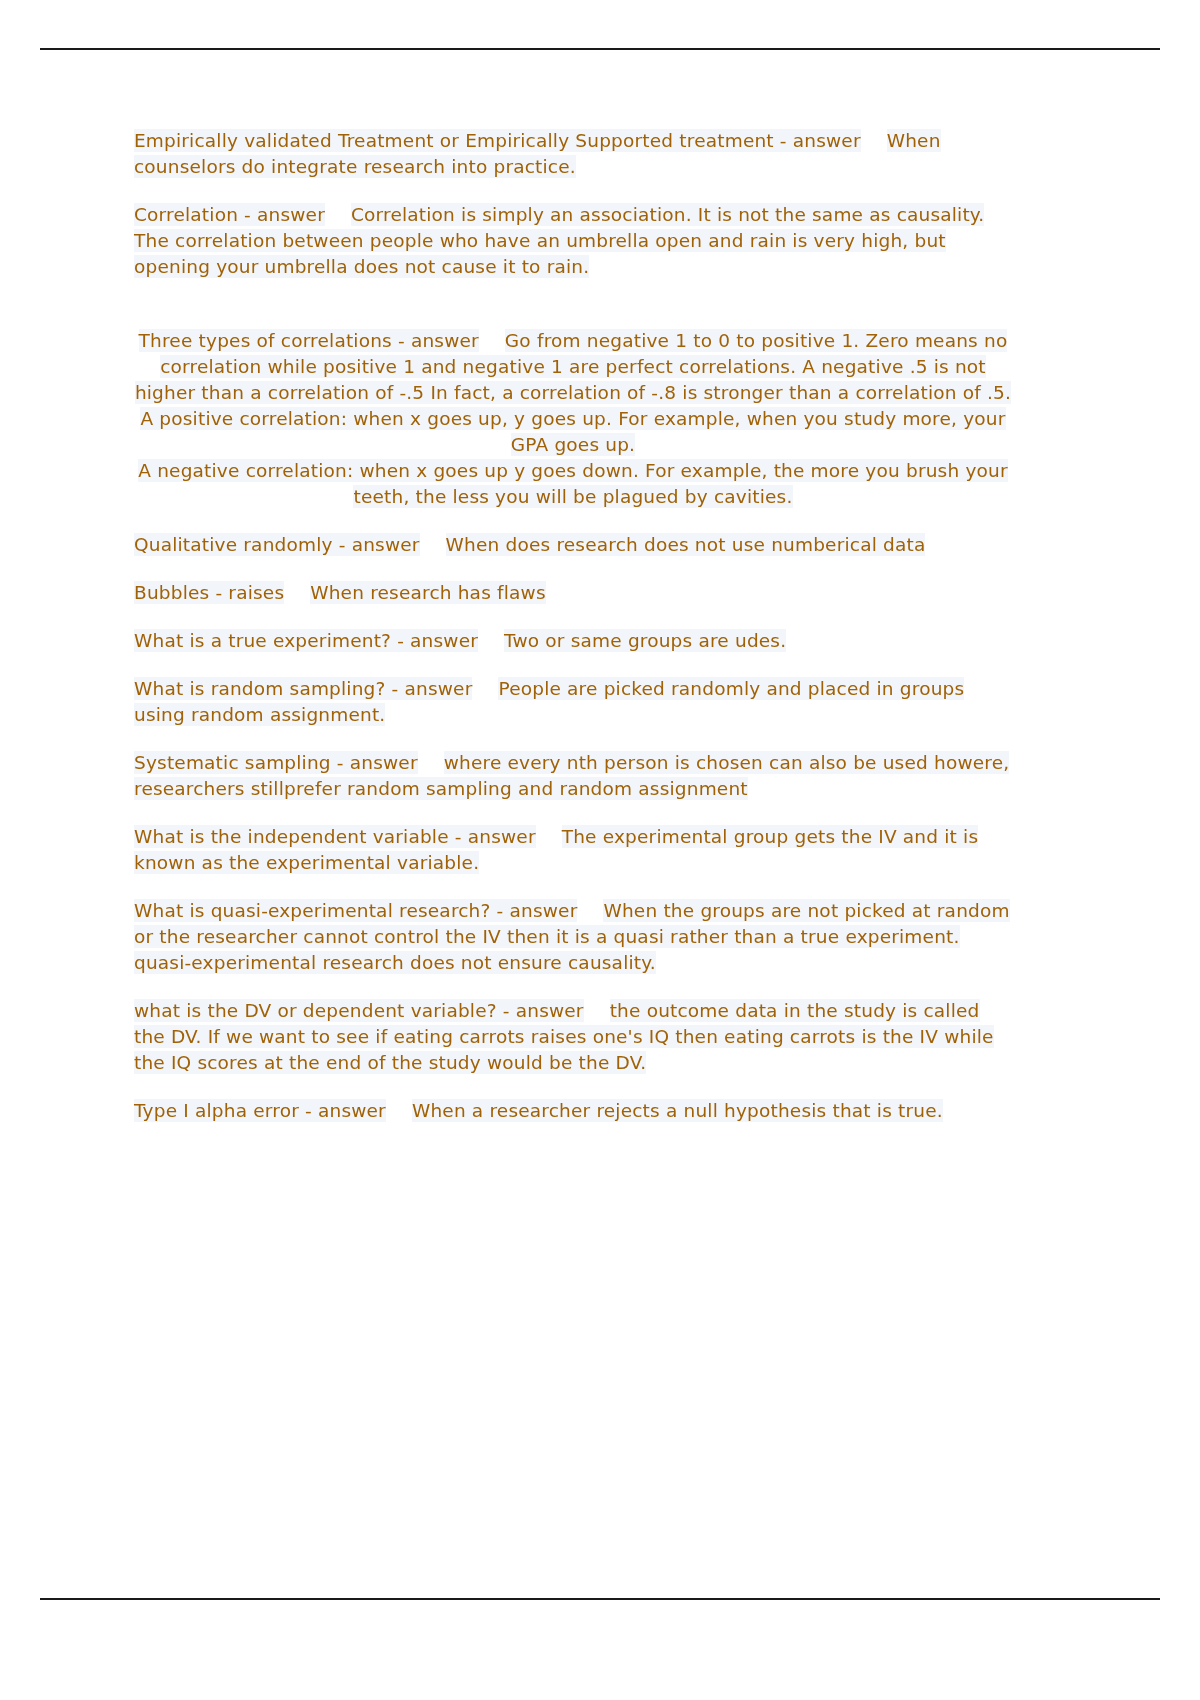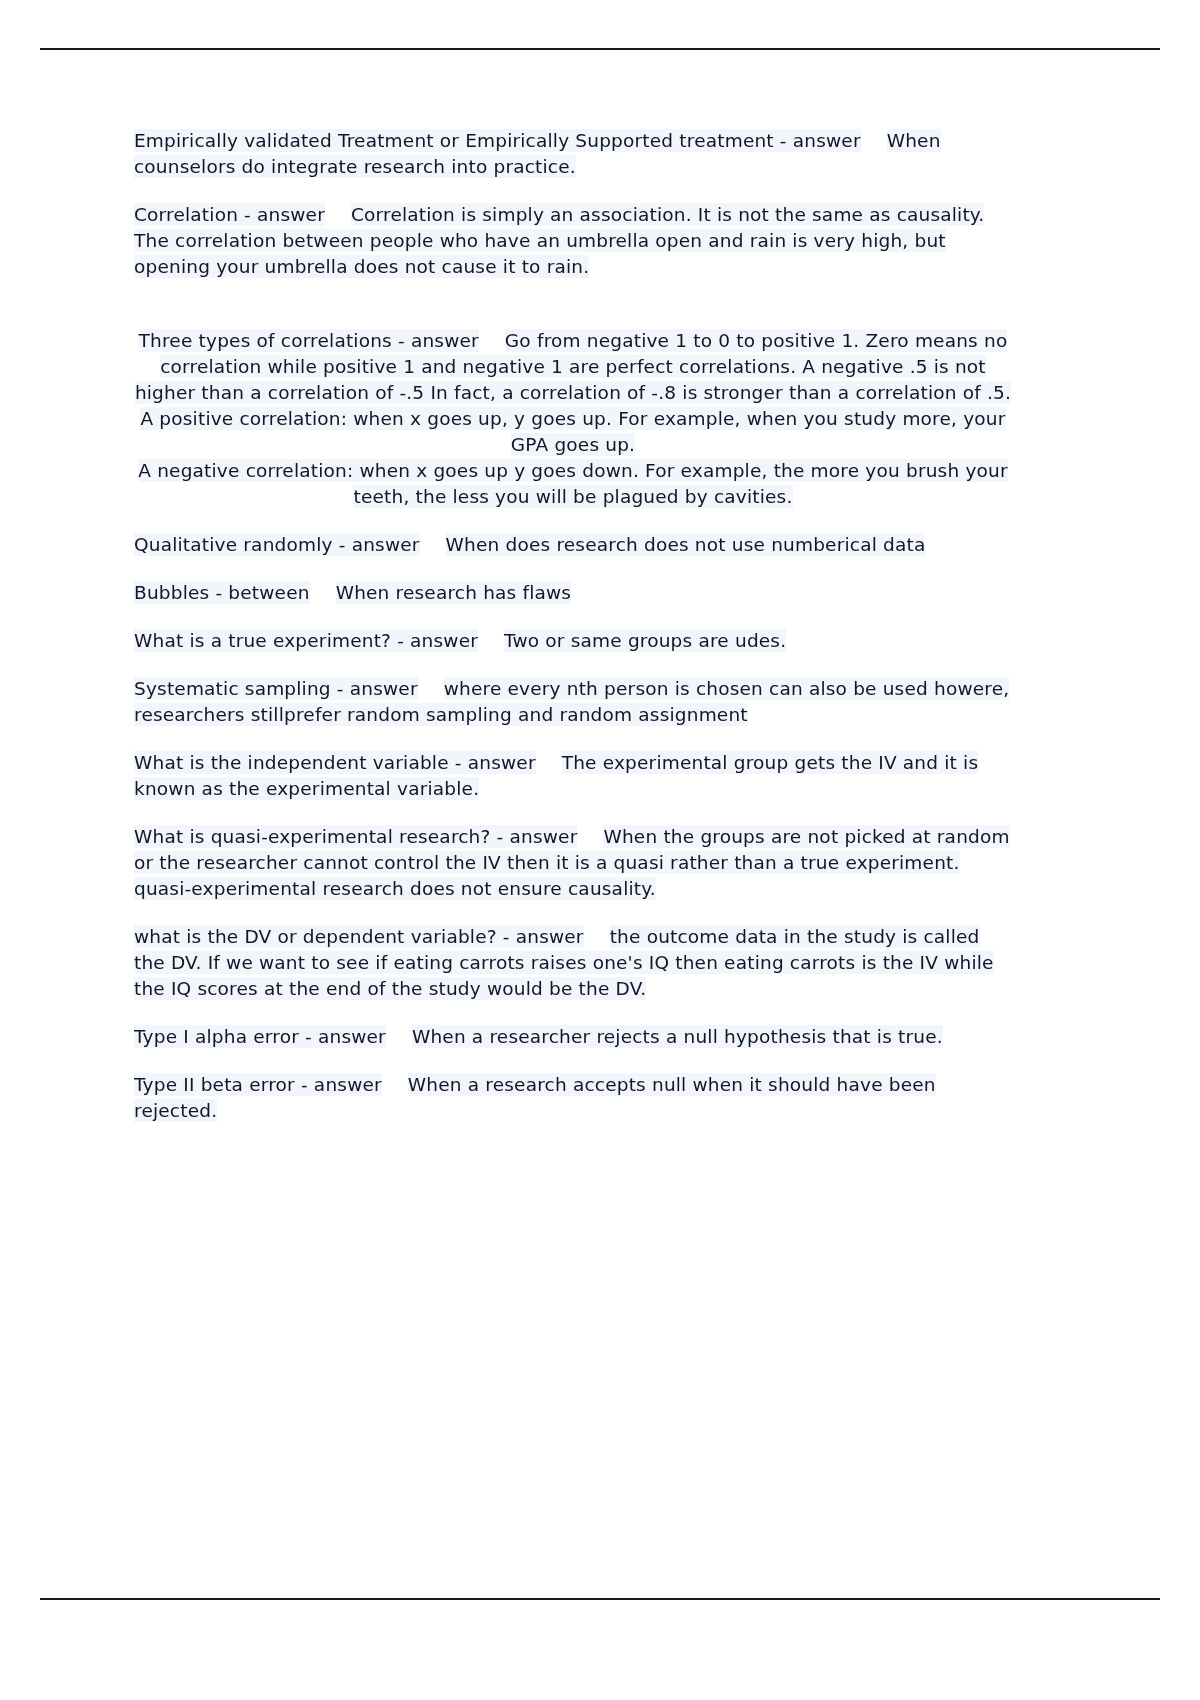--- a/index.html
+++ b/index.html
@@ -37,21 +37,21 @@
     left: 134px;
     top: 128px;
     width: 878px;
   }
 
   .qa {
     margin: 0 0 22px 0;
     font-size: 18.5px;
     line-height: 26px;
     letter-spacing: 0.01em;
-    color: #0f172a;
+    color: #a16207;
   }
   .qa:last-child { margin-bottom: 0; }
 
   .seg {
     background: #f2f5f9;
     padding: 1px 0;
     box-decoration-break: clone;
     -webkit-box-decoration-break: clone;
   }
 
@@ -79,27 +79,30 @@
 A positive correlation: when x goes up, y goes up. For example, when you study more, your GPA goes up.
 A negative correlation: when x goes up y goes down. For example, the more you brush your teeth, the less you will be plagued by cavities.</span>
     </p>
 
 
     <p class="qa">
       <span class="seg">Qualitative randomly - answer</span><span class="gap"></span><span class="seg">When does research does not use numberical data</span>
     </p>
 
     <p class="qa">
-      <span class="seg">Bubbles - between</span><span class="gap"></span><span class="seg">When research has flaws</span>
+      <span class="seg">Bubbles - raises</span><span class="gap"></span><span class="seg">When research has flaws</span>
     </p>
 
     <p class="qa">
       <span class="seg">What is a true experiment? - answer</span><span class="gap"></span><span class="seg">Two or same groups are udes.</span>
     </p>
 
+    <p class="qa">
+      <span class="seg">What is random sampling? - answer</span><span class="gap"></span><span class="seg">People are picked randomly and placed in groups using random assignment.</span>
+    </p>
 
     <p class="qa">
       <span class="seg">Systematic sampling - answer</span><span class="gap"></span><span class="seg">where every nth person is chosen can also be used howere, researchers stillprefer random sampling and random assignment</span>
     </p>
 
     <p class="qa">
       <span class="seg">What is the independent variable - answer</span><span class="gap"></span><span class="seg">The experimental group gets the IV and it is known as the experimental variable.</span>
     </p>
 
     <p class="qa">
@@ -107,21 +110,18 @@
     </p>
 
     <p class="qa">
       <span class="seg">what is the DV or dependent variable? - answer</span><span class="gap"></span><span class="seg">the outcome data in the study is called the DV. If we want to see if eating carrots raises one's IQ then eating carrots is the IV while the IQ scores at the end of the study would be the DV.</span>
     </p>
 
     <p class="qa">
       <span class="seg">Type I alpha error - answer</span><span class="gap"></span><span class="seg">When a researcher rejects a null hypothesis that is true.</span>
     </p>
 
-    <p class="qa">
-      <span class="seg">Type II beta error - answer</span><span class="gap"></span><span class="seg">When a research accepts null when it should have been rejected.</span>
-    </p>
 
   </div>
 
   <div class="rule bottom"></div>
 
 </div>
 
 </body></html>

